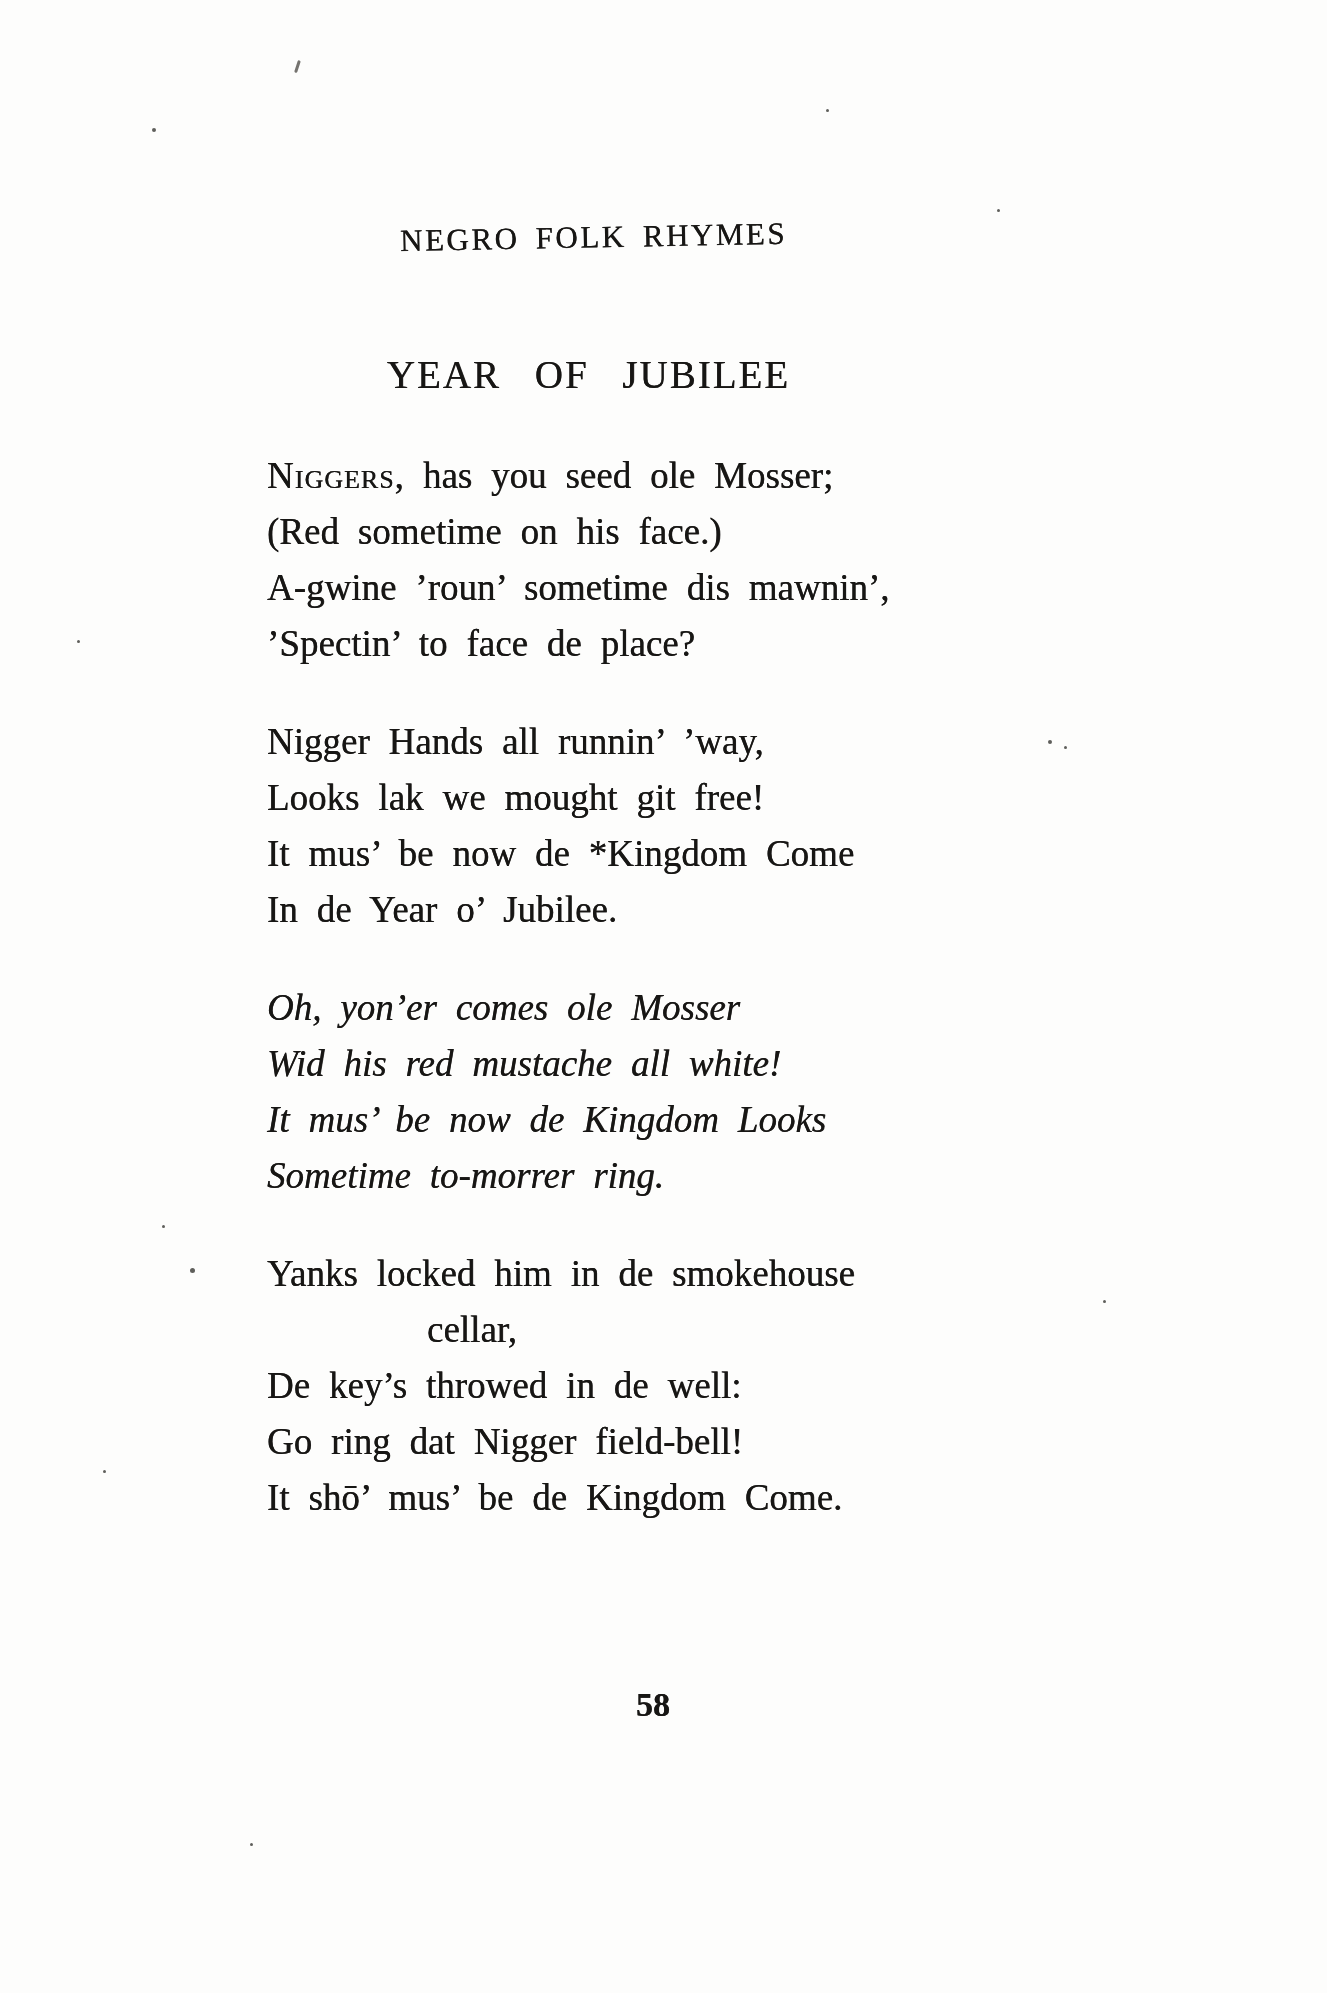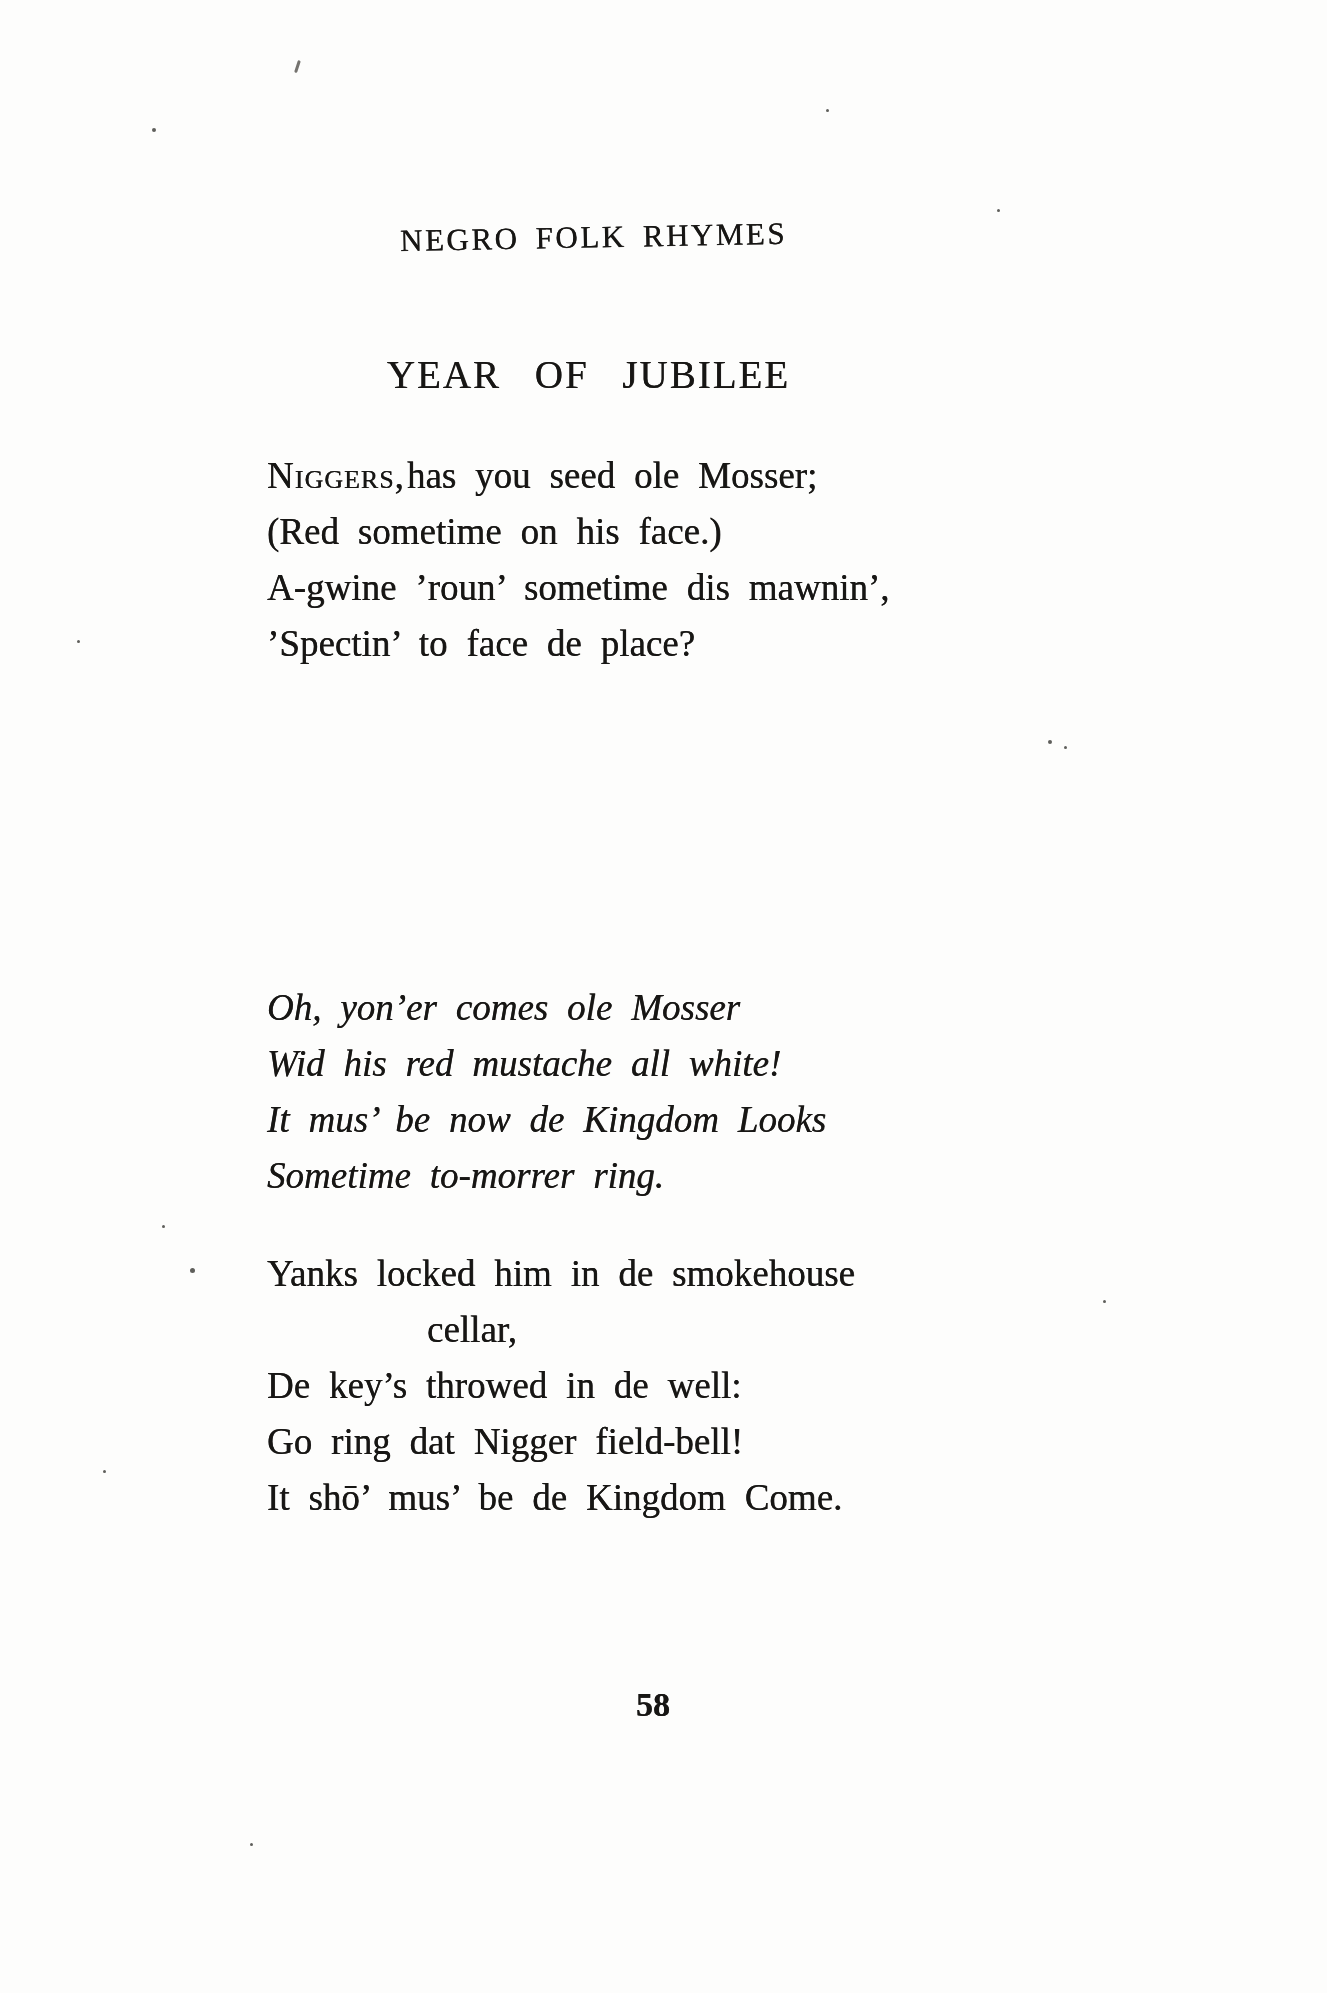--- a/index.html
+++ b/index.html
@@ -47,21 +47,21 @@
     white-space: nowrap;
   }
   .s1 { top: 448px; }
   .s2 { top: 714px; }
   .s3 { top: 980px; font-style: italic; }
   .s4 { top: 1246px; }
   .line.indent { padding-left: 160px; }
   .lead {
     font-variant: small-caps;
     letter-spacing: 1px;
-    margin-right: 2px;
+    margin-right: 18px;
   }
   .footnote {
     position: absolute;
     left: 196px;
     top: 1548px;
     font-size: 29px;
     font-weight: bold;
     word-spacing: 7px;
     letter-spacing: 0.4px;
   }
@@ -104,20 +104,26 @@
 
   <div class="stanza s1">
     <div class="line ink">
       <span class="lead">Niggers,</span><span>has you seed ole Mosser;</span>
     </div>
     <div class="line ink">(Red sometime on his face.)</div>
     <div class="line ink">A-gwine ’roun’ sometime dis mawnin’,</div>
     <div class="line ink">’Spectin’ to face de place?</div>
   </div>
 
+  <div class="stanza s2">
+    <div class="line ink">Nigger Hands all runnin’ ’way,</div>
+    <div class="line ink">Looks lak we mought git free!</div>
+    <div class="line ink">It mus’ be now de *Kingdom Come</div>
+    <div class="line ink">In de Year o’ Jubilee.</div>
+  </div>
 
   <div class="stanza s3">
     <div class="line ink">Oh, yon’er comes ole Mosser</div>
     <div class="line ink">Wid his red mustache all white!</div>
     <div class="line ink">It mus’ be now de Kingdom Looks</div>
     <div class="line ink">Sometime to-morrer ring.</div>
   </div>
 
   <div class="stanza s4">
     <div class="line ink">Yanks locked him in de smokehouse</div>

